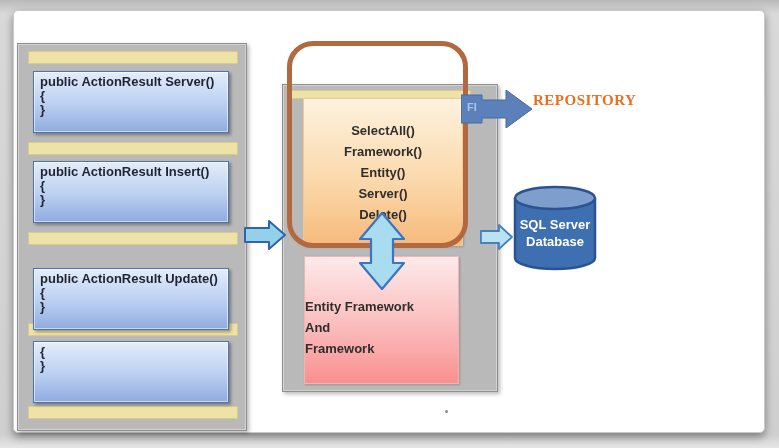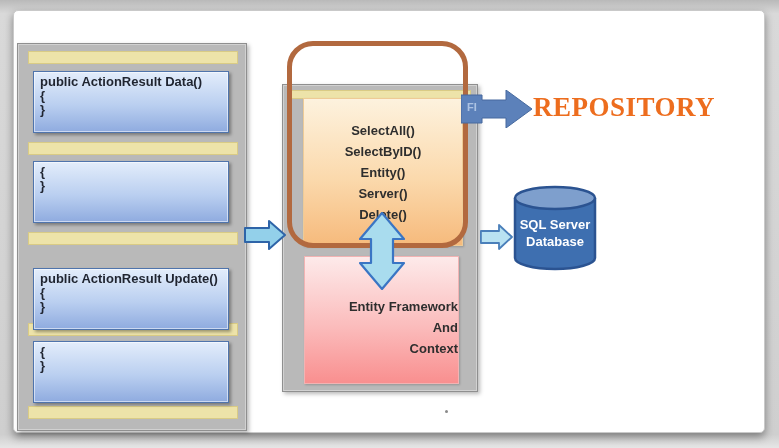--- a/index.html
+++ b/index.html
@@ -22,21 +22,21 @@
   }
 
   
   .panel {
     position: absolute;
     background: #b9b9b9;
     border: 1px solid #8f8f8f;
     box-shadow: 2px 2px 4px rgba(0,0,0,0.28), inset 0 0 0 1px rgba(255,255,255,0.35);
   }
   .left-panel  { left: 17px;  top: 43px; width: 230px; height: 388px; }
-  .mid-panel   { left: 282px; top: 84px; width: 196px; height: 308px; }
+  .mid-panel   { left: 282px; top: 84px; width: 216px; height: 308px; }
 
   .yellow-strip {
     position: absolute;
     background: #ede3a9;
     border: 1px solid #d9cb85;
   }
   .left-panel .yellow-strip { left: 10px; width: 210px; height: 13px; }
   .mid-panel  .yellow-strip { left: 8px;  top: 5px; width: 180px; height: 9px; }
 
   
@@ -60,21 +60,21 @@
     box-shadow: 1px 1px 2px rgba(0,0,0,0.2);
     display: flex; flex-direction: column; justify-content: center; align-items: center;
     font-size: 13px; line-height: 21px; font-weight: 700; color: #2e2e2e;
   }
   .ef-box {
     position: absolute;
     left: 21px; top: 171px; width: 155px; height: 128px;
     background: linear-gradient(180deg, #fdeaea 0%, #fbbcbc 55%, #f98f8f 100%);
     border: 1px solid #f2b3b3;
     box-shadow: 1px 1px 2px rgba(0,0,0,0.2);
-    display: flex; flex-direction: column; justify-content: center; align-items: flex-end;
+    display: flex; flex-direction: column; justify-content: center; align-items: flex-start;
     padding-top: 14px;
     font-size: 13px; line-height: 21px; font-weight: 700; color: #2e2e2e;
   }
 
   
   .scope-outline {
     position: absolute;
     left: 287px; top: 41px; width: 181px; height: 207px;
     border: 5px solid #b2693f;
     border-radius: 26px;
@@ -86,21 +86,21 @@
   .arrow-left-mid   { left: 244px; top: 220px; }
   .arrow-double     { left: 359px; top: 212px; }
   .arrow-to-db      { left: 480px; top: 224px; }
   .arrow-repository { left: 461px; top: 90px;  }
   .db-cylinder      { left: 512px; top: 184px; }
 
   .repository-label {
     position: absolute;
     left: 533px; top: 92px; width: 180px;
     font-family: "Liberation Serif", serif;
-    font-size: 27px; font-weight: 700; letter-spacing: 0.5px;
+    font-size: 15px; font-weight: 700; letter-spacing: 0.5px;
     color: #ed6d1e;
     z-index: 6;
   }
 
   .stray-dot {
     position: absolute;
     left: 445px; top: 410px; width: 3px; height: 3px;
     border-radius: 50%;
     background: #8a8a8a;
   }
@@ -112,54 +112,55 @@
   <div class="page"></div>
 
   <div class="panel left-panel">
     <div class="yellow-strip" style="top:7px"></div>
     <div class="yellow-strip" style="top:98px"></div>
     <div class="yellow-strip" style="top:188px"></div>
     <div class="yellow-strip" style="top:279px"></div>
     <div class="yellow-strip" style="top:362px"></div>
 
     <div class="code-box" style="top:27px">
-      <div>public ActionResult Data()</div>
+      <div>public ActionResult Server()</div>
       <div>{</div>
       <div>}</div>
     </div>
     <div class="code-box" style="top:117px">
+      <div>public ActionResult Insert()</div>
       <div>{</div>
       <div>}</div>
     </div>
     <div class="code-box" style="top:224px">
       <div>public ActionResult Update()</div>
       <div>{</div>
       <div>}</div>
     </div>
     <div class="code-box" style="top:297px">
       <div>{</div>
       <div>}</div>
     </div>
   </div>
 
   <div class="panel mid-panel">
     <div class="yellow-strip"></div>
 
     <div class="iface-box">
       <div>SelectAll()</div>
-      <div>SelectByID()</div>
+      <div>Framework()</div>
       <div>Entity()</div>
       <div>Server()</div>
       <div>Delete()</div>
     </div>
 
     <div class="ef-box">
       <div>Entity Framework</div>
       <div>And</div>
-      <div>Context</div>
+      <div>Framework</div>
     </div>
   </div>
 
   <div class="scope-outline"></div>
 
   <svg class="shape arrow-left-mid" width="42" height="30" viewBox="0 0 42 30">
     <polygon points="1,8 25,8 25,1 41,15 25,29 25,22 1,22" fill="#93d0ea" stroke="#2e64a8" stroke-width="2" stroke-linejoin="round"></polygon>
   </svg>
 
   <svg class="shape arrow-double" width="46" height="78" viewBox="0 0 46 78">

